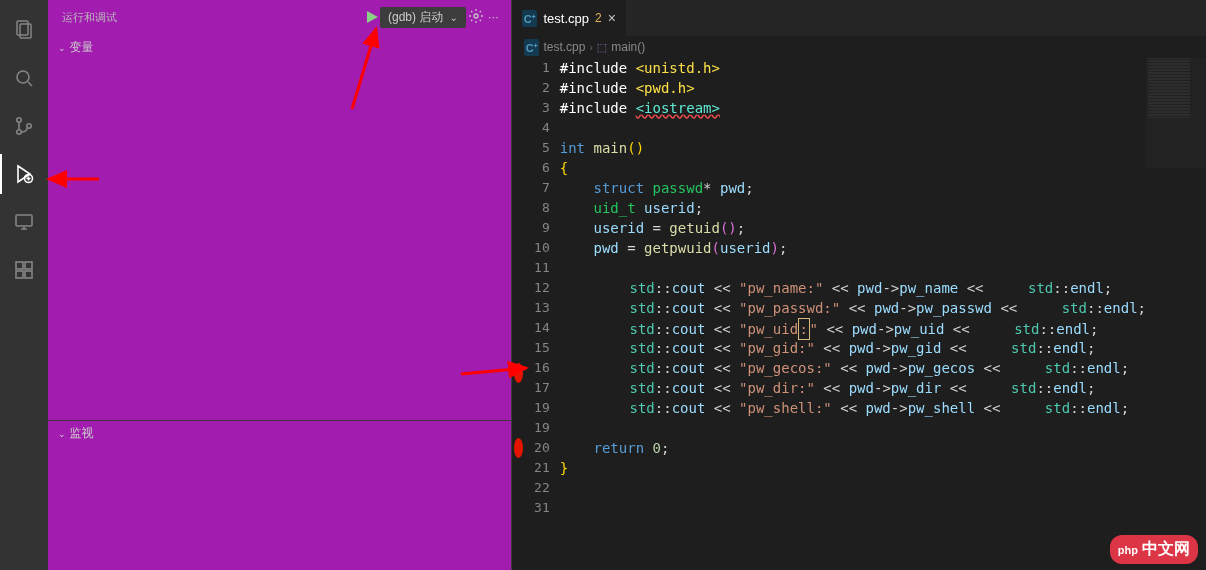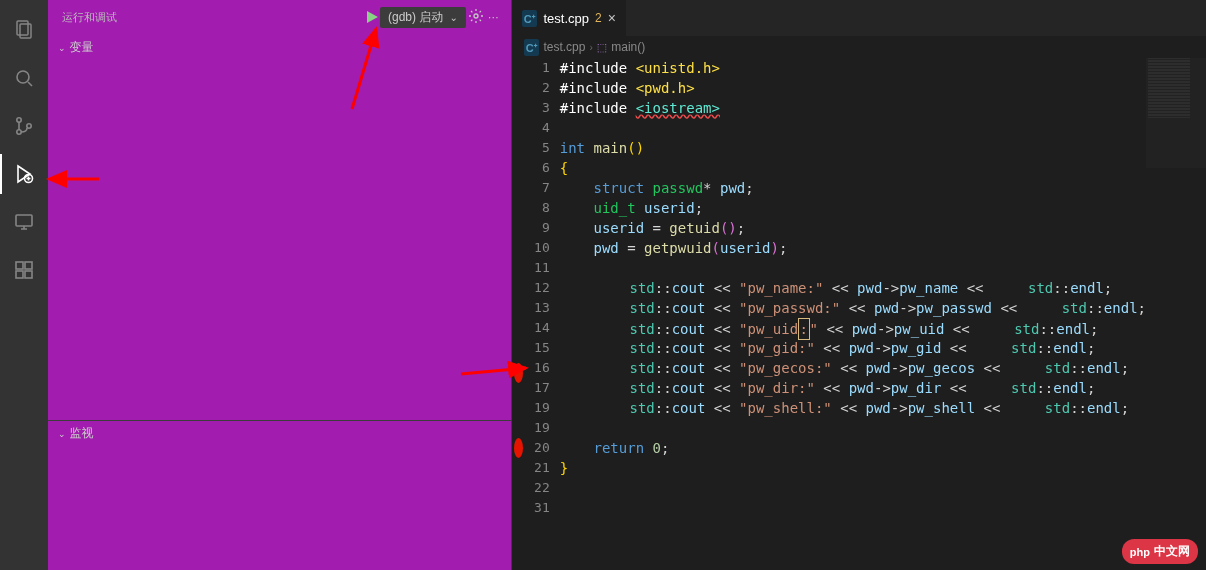--- a/index.html
+++ b/index.html
@@ -224,21 +224,21 @@
     color: #fff;
     font-size: 11px;
     font-weight: bold;
     padding: 4px 8px;
     border-radius: 12px;
     display: flex;
     align-items: center;
     gap: 4px;
     z-index: 50;
   }
-  .watermark .cn { color: #fff; font-size: 12px; }
+  .watermark .cn { color: #fff; font-size: 16px; }
 </style>
 </head>
 <body>
 
 <div class="activity-bar">
   <div class="activity-btn">
     <svg width="24" height="24" viewBox="0 0 24 24" fill="none" stroke="currentColor" stroke-width="1.5">
         <rect x="5" y="3" width="11" height="14" rx="1"></rect>
         <rect x="8" y="6" width="11" height="14" rx="1"></rect>
       </svg>

